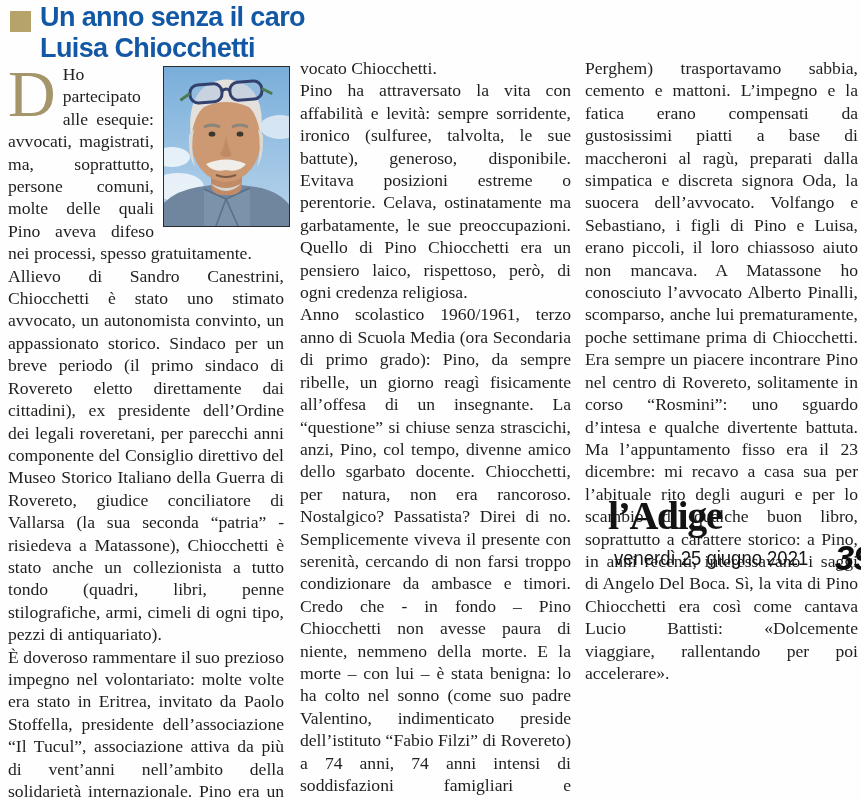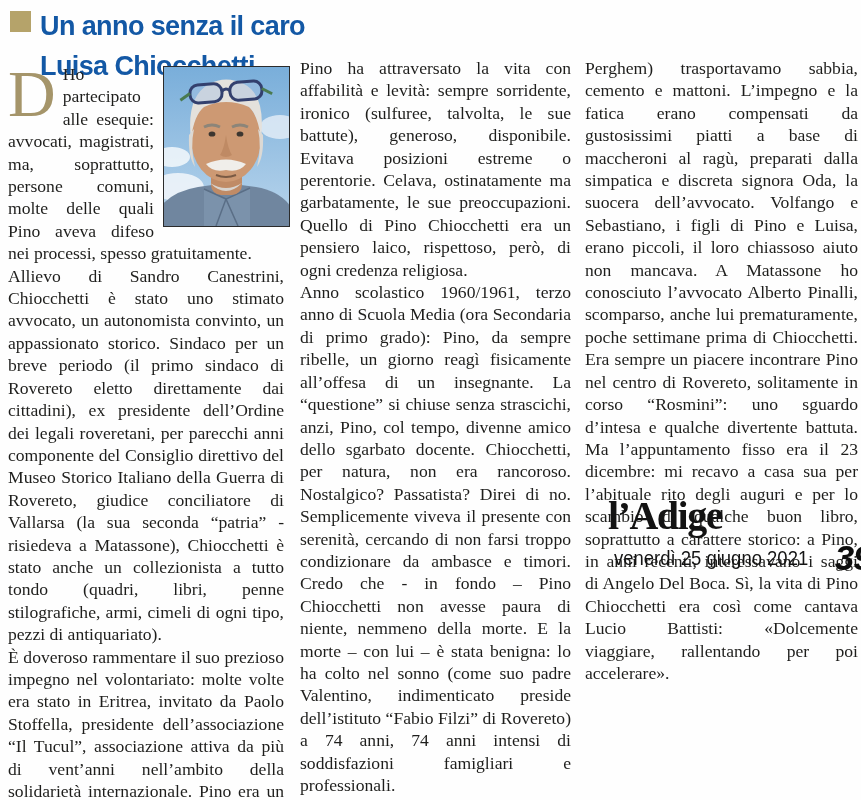--- a/index.html
+++ b/index.html
@@ -4,21 +4,21 @@
 <style>
   html,body{margin:0;padding:0;background:#ffffff;}
   .page{position:relative;width:861px;height:800px;background:#fefefe;overflow:hidden;
         font-family:"Liberation Serif", serif;color:#1d1d1b;}
 
   
   .kicker-square{position:absolute;left:10px;top:11px;width:21px;height:21px;background:#b5a36a;}
   .headline{position:absolute;left:40px;top:2px;width:260px;
             font-family:"Liberation Sans", sans-serif;font-weight:bold;
             font-size:27px;line-height:31px;letter-spacing:-0.6px;color:#1358a5;}
-  .headline div{white-space:nowrap;margin-top:9px;}
+  .headline div{white-space:nowrap;}
 
   
   .col{position:absolute;text-align:justify;font-size:17.6px;line-height:22.4px;color:#1e1e1c;}
   .col p{margin:0;}
   .col-1{left:8px;top:63px;width:276px;}
   .col-2{left:300px;top:57px;width:271px;}
   .col-3{left:585px;top:57px;width:273px;}
 
   .dropcap{float:left;font-size:66px;line-height:50px;padding:6px 7px 0 0;
            color:#a5956a;font-family:"Liberation Serif", serif;}
@@ -102,20 +102,21 @@
         <path d="M46,116 Q62,126 78,116 Q70,124 62,124 Q54,124 46,116 Z" fill="#d8d4cf"></path>
       </svg>
     </div>
     <p><span class="dropcap">D</span></p>
     <p>Ho partecipato alle esequie: avvocati, magistrati, ma, soprattutto, persone comuni, molte delle quali Pino aveva difeso nei processi, spesso gratuitamente.</p>
     <p>Allievo di Sandro Canestrini, Chiocchetti è stato uno stimato avvocato, un autonomista convinto, un appassionato storico. Sindaco per un breve periodo (il primo sindaco di Rovereto eletto direttamente dai cittadini), ex presidente dell’Ordine dei legali roveretani, per parecchi anni componente del Consiglio direttivo del Museo Storico Italiano della Guerra di Rovereto, giudice conciliatore di Vallarsa (la sua seconda “patria” - risiedeva a Matassone), Chiocchetti è stato anche un collezionista a tutto tondo (quadri, libri, penne stilografiche, armi, cimeli di ogni tipo, pezzi di antiquariato).</p>
     <p>È doveroso rammentare il suo prezioso impegno nel volontariato: molte volte era stato in Eritrea, invitato da Paolo Stoffella, presidente dell’associazione “Il Tucul”, associazione attiva da più di vent’anni nell’ambito della solidarietà internazionale. Pino era un entusiasta di quella parte d’Africa. Una volta riuscì a convincere l’allora presidente della regione Trentino - Alto Adige, Carlo Andreotti, a verificare i lavori che l’associazione stava effettuando. La nostra regione, infatti, ne aveva finanziati parecchi: il presidente Andreotti rimase con i volontari trentini più del previsto, affascinato dallo spirito di solidarietà che animava il sodalizio di cui faceva parte l’av-</p>
   </div>
 
   <div class="col col-2">
+    <p>vocato Chiocchetti.</p>
     <p>Pino ha attraversato la vita con affabilità e levità: sempre sorridente, ironico (sulfuree, talvolta, le sue battute), generoso, disponibile. Evitava posizioni estreme o perentorie. Celava, ostinatamente ma garbatamente, le sue preoccupazioni. Quello di Pino Chiocchetti era un pensiero laico, rispettoso, però, di ogni credenza religiosa.</p>
     <p>Anno scolastico 1960/1961, terzo anno di Scuola Media (ora Secondaria di primo grado): Pino, da sempre ribelle, un giorno reagì fisicamente all’offesa di un insegnante. La “questione” si chiuse senza strascichi, anzi, Pino, col tempo, divenne amico dello sgarbato docente. Chiocchetti, per natura, non era rancoroso. Nostalgico? Passatista? Direi di no. Semplicemente viveva il presente con serenità, cercando di non farsi troppo condizionare da ambasce e timori. Credo che - in fondo – Pino Chiocchetti non avesse paura di niente, nemmeno della morte. E la morte – con lui – è stata benigna: lo ha colto nel sonno (come suo padre Valentino, indimenticato preside dell’istituto “Fabio Filzi” di Rovereto) a 74 anni, 74 anni intensi di soddisfazioni famigliari e professionali.</p>
 
   </div>
 
   <div class="col col-3">
     <p>Perghem) trasportavamo sabbia, cemento e mattoni. L’impegno e la fatica erano compensati da gustosissimi piatti a base di maccheroni al ragù, preparati dalla simpatica e discreta signora Oda, la suocera dell’avvocato. Volfango e Sebastiano, i figli di Pino e Luisa, erano piccoli, il loro chiassoso aiuto non mancava. A Matassone ho conosciuto l’avvocato Alberto Pinalli, scomparso, anche lui prematuramente, poche settimane prima di Chiocchetti. Era sempre un piacere incontrare Pino nel centro di Rovereto, solitamente in corso “Rosmini”: uno sguardo d’intesa e qualche divertente battuta. Ma l’appuntamento fisso era il 23 dicembre: mi recavo a casa sua per l’abituale rito degli auguri e per lo scambio di qualche buon libro, soprattutto a carattere storico: a Pino, in anni recenti, interessavano i saggi di Angelo Del Boca. Sì, la vita di Pino Chiocchetti era così come cantava Lucio Battisti: «Dolcemente viaggiare, rallentando per poi accelerare».</p>
   </div>
 
   <div class="footer">

